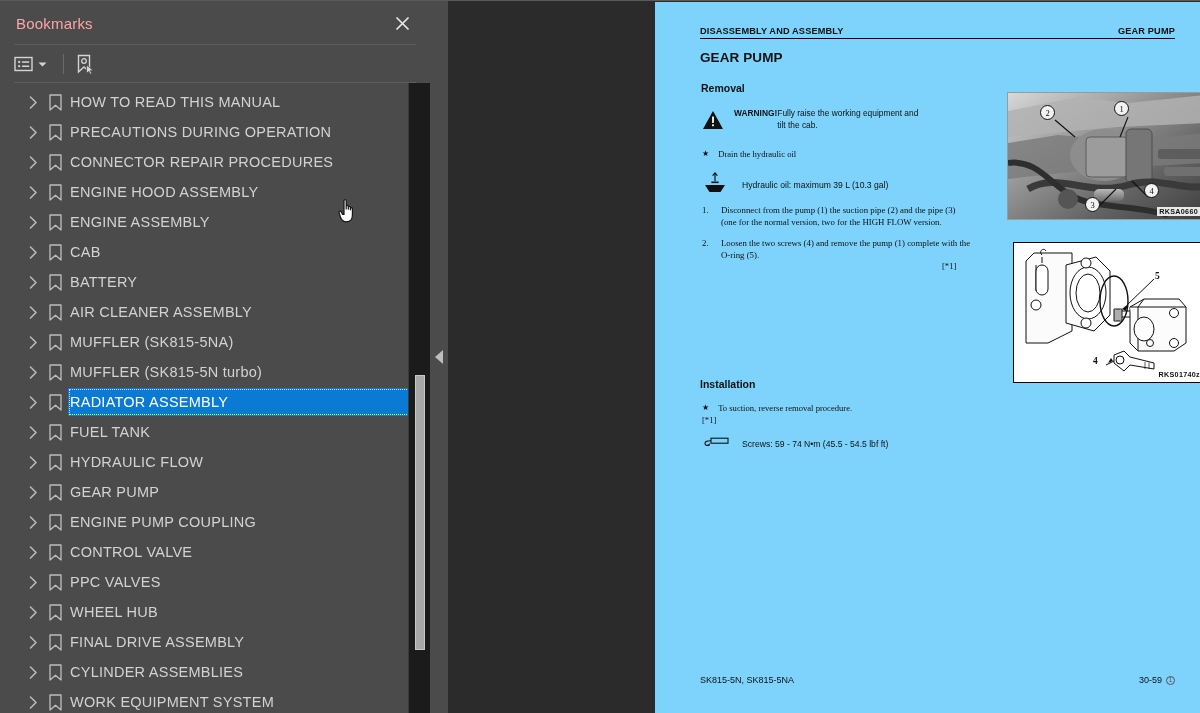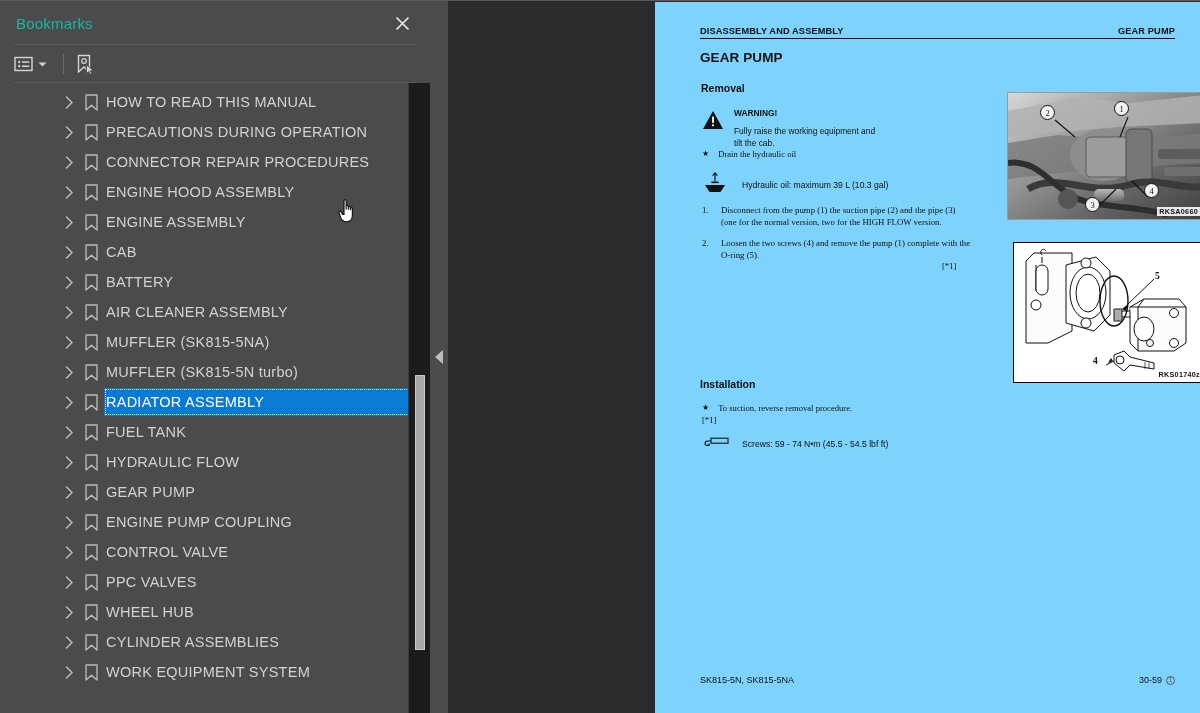--- a/index.html
+++ b/index.html
@@ -19,21 +19,21 @@
     border-top: 1px solid #5a5a5a;
     display: flex; flex-direction: column;
   }
   #bm-header {
     height: 44px; flex: 0 0 44px;
     display: flex; align-items: center;
     padding: 0 14px 0 16px;
     position: relative;
   }
   #bm-title {
-    color: #14b8a6; font-size: 15px; letter-spacing: .2px;
+    color: #fca5a5; font-size: 15px; letter-spacing: .2px;
   }
   #bm-close {
     position: absolute; right: 16px; top: 10px;
     width: 24px; height: 24px;
     display: flex; align-items: center; justify-content: center;
     color: #e8e8e8; font-size: 19px; line-height: 1; cursor: pointer;
     font-family: "DejaVu Sans", sans-serif;
   }
   #bm-header-rule {
     position: absolute; left: 14px; right: 14px; bottom: 0;
@@ -54,21 +54,20 @@
   }
   .tb-sep { width: 1px; height: 20px; background: #6a6a6a; margin: 0 10px; }
 
   
   #bm-list-wrap {
     flex: 1 1 auto; position: relative; overflow: hidden;
   }
   #bm-list {
     position: absolute; left: 0; top: 0; right: 22px; bottom: 0;
     padding-top: 4px;
-    margin-left: 36px;
   }
   .bm-row {
     height: 30px; display: flex; align-items: center;
     padding-left: 24px; cursor: pointer; position: relative;
   }
   .bm-caret {
     width: 18px; flex: 0 0 18px; display: flex; align-items: center; justify-content: center;
   }
   .bm-caret svg { display: block; }
   .bm-icon {
@@ -139,21 +138,21 @@
     position: absolute; left: 0; top: 376px;
     font-size: 10.5px; font-weight: bold;
   }
 
   
   #warn-block {
     position: absolute; left: 2px; top: 106px; width: 262px;
     display: flex; gap: 10px;
   }
   #warn-icon { flex: 0 0 22px; padding-top: 2px; }
-  #warn-text { display: flex; gap: 8px; font-family: "Liberation Serif", serif; flex-direction: column; }
+  #warn-text { display: flex; font-family: "Liberation Serif", serif; }
   #warn-word { font-size: 8.4px; font-weight: bold; font-family: "Liberation Sans", sans-serif; white-space: nowrap; }
   #warn-body { font-size: 8.4px; line-height: 1.38; font-family: "Liberation Sans", sans-serif; width: 150px; }
 
   .star-line {
     position: absolute; display: flex; gap: 9px; align-items: flex-start;
     font-family: "Liberation Serif", serif; font-size: 8.6px;
   }
   .star-glyph { font-size: 8px; line-height: 1.3; }
 
   #drain-line { left: 2px; top: 147px; }
@@ -497,20 +496,33 @@
               <svg width="9" height="13" viewBox="0 0 9 13">
                 <path d="M1.5 1 L7 6.5 L1.5 12" fill="none" stroke="#b9b9b9" stroke-width="1.6" stroke-linecap="round" stroke-linejoin="round"></path>
               </svg>
             </span>
             <span class="bm-icon">
               <svg width="13" height="17" viewBox="0 0 13 17">
                 <path d="M1 1 L12 1 L12 16 L6.5 11.2 L1 16 Z" fill="none" stroke="#bdbdbd" stroke-width="1.3" stroke-linejoin="round"></path>
               </svg>
             </span>
             <span class="bm-label">WHEEL HUB</span>
+          </div>
+          <div class="bm-row">
+            <span class="bm-caret">
+              <svg width="9" height="13" viewBox="0 0 9 13">
+                <path d="M1.5 1 L7 6.5 L1.5 12" fill="none" stroke="#b9b9b9" stroke-width="1.6" stroke-linecap="round" stroke-linejoin="round"></path>
+              </svg>
+            </span>
+            <span class="bm-icon">
+              <svg width="13" height="17" viewBox="0 0 13 17">
+                <path d="M1 1 L12 1 L12 16 L6.5 11.2 L1 16 Z" fill="none" stroke="#bdbdbd" stroke-width="1.3" stroke-linejoin="round"></path>
+              </svg>
+            </span>
+            <span class="bm-label">FINAL DRIVE ASSEMBLY</span>
           </div>
           <div class="bm-row">
             <span class="bm-caret">
               <svg width="9" height="13" viewBox="0 0 9 13">
                 <path d="M1.5 1 L7 6.5 L1.5 12" fill="none" stroke="#b9b9b9" stroke-width="1.6" stroke-linecap="round" stroke-linejoin="round"></path>
               </svg>
             </span>
             <span class="bm-icon">
               <svg width="13" height="17" viewBox="0 0 13 17">
                 <path d="M1 1 L12 1 L12 16 L6.5 11.2 L1 16 Z" fill="none" stroke="#bdbdbd" stroke-width="1.3" stroke-linejoin="round"></path>

